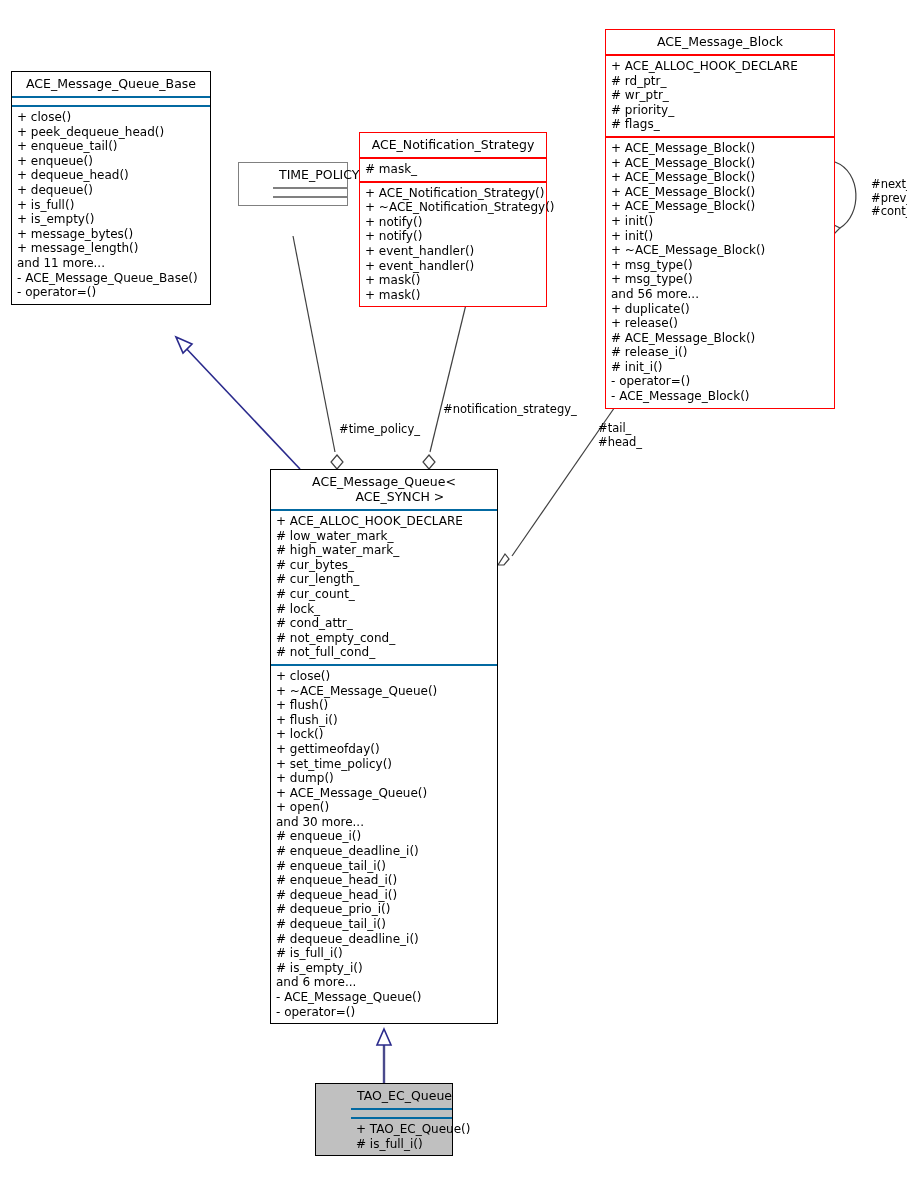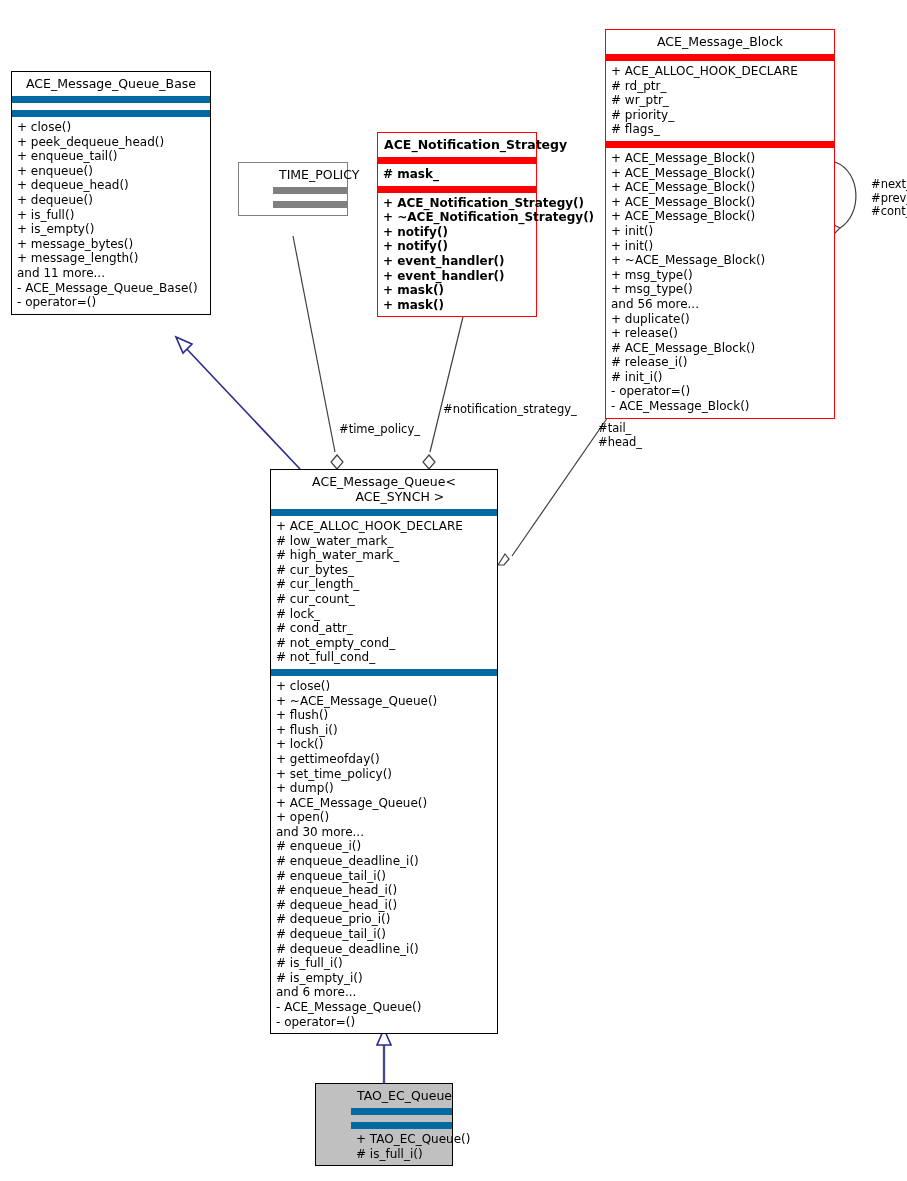--- a/index.html
+++ b/index.html
@@ -34,21 +34,21 @@
   }
   .uml-box .title {
     text-align: center;
     font-size: 12.5px;
     color: #000000;
     padding: 4px 6px 5px 6px;
     line-height: 15px;
     white-space: pre;
   }
   .uml-box .compartment {
-    border-top: 7px solid #0369a1;
+    border-top: 2px solid #0369a1;
     padding: 3px 5px 4px 5px;
   }
   .uml-box .member {
     font-size: 12px;
     line-height: 14.6px;
     color: #000000;
     white-space: pre;
   }
 
   
@@ -80,21 +80,21 @@
     font-size: 11.5px;
     line-height: 13.5px;
     color: #000000;
     white-space: pre;
     z-index: 6;
   }
 
   
   #box-queue-base   { left: 11px;  top: 71px;   width: 200px; }
   #box-time-policy  { left: 238px; top: 162px;  width: 110px; }
-  #box-notification { left: 377px; top: 108px;  width: 160px; font-weight: bold; }
+  #box-notification { left: 359px; top: 108px;  width: 188px; }
   #box-message-block{ left: 605px; top: 5px;    width: 230px; }
   #box-message-queue{ left: 270px; top: 469px;  width: 228px; }
   #box-tao-ec-queue { left: 315px; top: 1083px; width: 138px; padding-left: 35px; }
 
   #box-queue-base .title,
   #box-message-queue .title,
   #box-tao-ec-queue .title { font-size: 12.5px; }
 </style>
 </head>
 <body>

